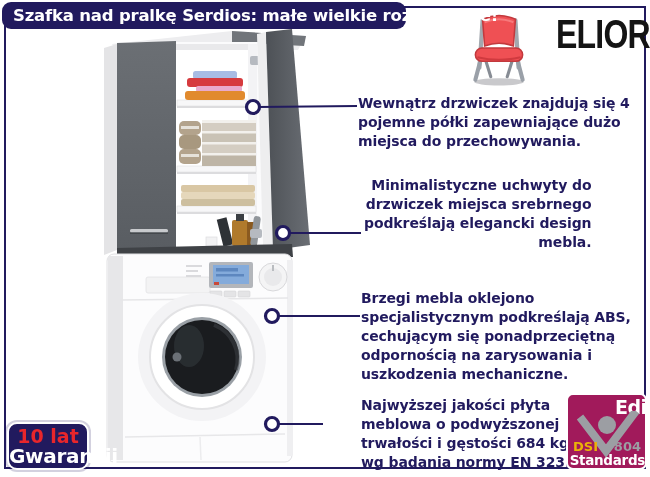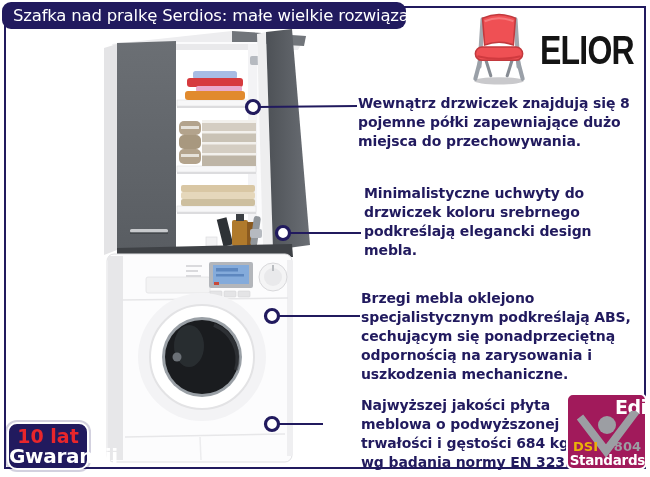--- a/index.html
+++ b/index.html
@@ -1,31 +1,31 @@
 <!DOCTYPE html>
 <html><head>
 <meta charset="utf-8">
 <style>
   html,body{margin:0;padding:0;background:#fff;}
   .stage{position:relative;width:650px;height:477px;background:#ffffff;overflow:hidden;
          font-family:"DejaVu Sans","Liberation Sans",sans-serif;}
   .frame-border{position:absolute;left:4px;top:6px;right:4px;bottom:8px;
                 border:2px solid #211a5e;pointer-events:none;}
   .banner{position:absolute;left:2px;top:2px;width:404px;height:27px;background:#211a5e;
-          border-radius:9px;color:#ffffff;font-weight:400;font-size:16.5px;line-height:27px;
+          border-radius:9px;color:#ffffff;font-weight:700;font-size:16.5px;line-height:27px;
           padding-left:11px;box-sizing:border-box;letter-spacing:-0.2px;white-space:nowrap;z-index:5;}
-  .logo{position:absolute;left:468px;top:12px;width:170px;height:76px;display:flex;align-items:center;z-index:4;}
+  .logo{position:absolute;left:468px;top:12px;width:170px;height:76px;display:flex;align-items:flex-start;z-index:4;gap:16px;}
   .logo-text{font-family:"Liberation Sans",sans-serif;font-weight:700;font-size:40px;color:#141414;
              letter-spacing:-1px;transform:scaleX(0.8);transform-origin:left center;margin-left:10px;}
   .product-svg{position:absolute;left:0;top:0;width:650px;height:477px;z-index:1;}
   .callouts{position:absolute;left:0;top:0;width:650px;height:477px;z-index:3;pointer-events:none;}
   .feature{position:absolute;color:#211a5e;font-weight:700;font-size:14px;line-height:19px;
            letter-spacing:-0.1px;z-index:4;white-space:nowrap;}
   .f1{left:358px;top:94px;}
-  .f2{left:364px;top:184px;}
+  .f2{left:364px;top:176px;text-align:right;}
   .f3{left:361px;top:289px;}
   .f4{left:361px;top:396px;}
   .warranty{position:absolute;left:7px;top:422px;width:82px;height:48px;background:#211a5e;
             border:2px solid #ffffff;border-radius:10px;box-shadow:0 0 0 2px #211a5e33;
             text-align:center;z-index:6;box-sizing:border-box;}
   .warranty .l1{color:#e8262b;font-weight:700;font-size:19px;line-height:23px;margin-top:1px;}
   .warranty .l2{color:#ffffff;font-weight:700;font-size:20px;line-height:16px;letter-spacing:-0.3px;}
   .cert{position:absolute;left:566px;top:393px;width:81px;height:77px;background:#a11a5b;
         border:2px solid #ffffff;border-radius:7px;z-index:6;box-sizing:border-box;overflow:hidden;}
   .cert .brand{color:#ffffff;font-weight:700;font-size:19px;text-align:center;line-height:22px;margin-top:1px;letter-spacing:-0.5px;padding-left:47px;}
@@ -198,27 +198,27 @@
     </g>
     <g fill="#ffffff" stroke="#211a5e" stroke-width="3.2">
       <circle cx="253" cy="107" r="6.5"></circle>
       <circle cx="283" cy="233" r="6.5"></circle>
       <circle cx="272" cy="316" r="6.5"></circle>
       <circle cx="272" cy="424" r="6.5"></circle>
     </g>
   </svg>
 
   <div class="feature f1">
-    <div>Wewnątrz drzwiczek znajdują się 8</div>
+    <div>Wewnątrz drzwiczek znajdują się 4</div>
     <div>pojemne półki zapewniające dużo</div>
     <div>miejsca do przechowywania.</div>
   </div>
   <div class="feature f2">
     <div>Minimalistyczne uchwyty do</div>
-    <div>drzwiczek koloru srebrnego</div>
+    <div>drzwiczek miejsca srebrnego</div>
     <div>podkreślają elegancki design</div>
     <div>mebla.</div>
   </div>
   <div class="feature f3">
     <div>Brzegi mebla oklejono</div>
     <div>specjalistycznym podkreślają ABS,</div>
     <div>cechującym się ponadprzeciętną</div>
     <div>odpornością na zarysowania i</div>
     <div>uszkodzenia mechaniczne.</div>
   </div>

